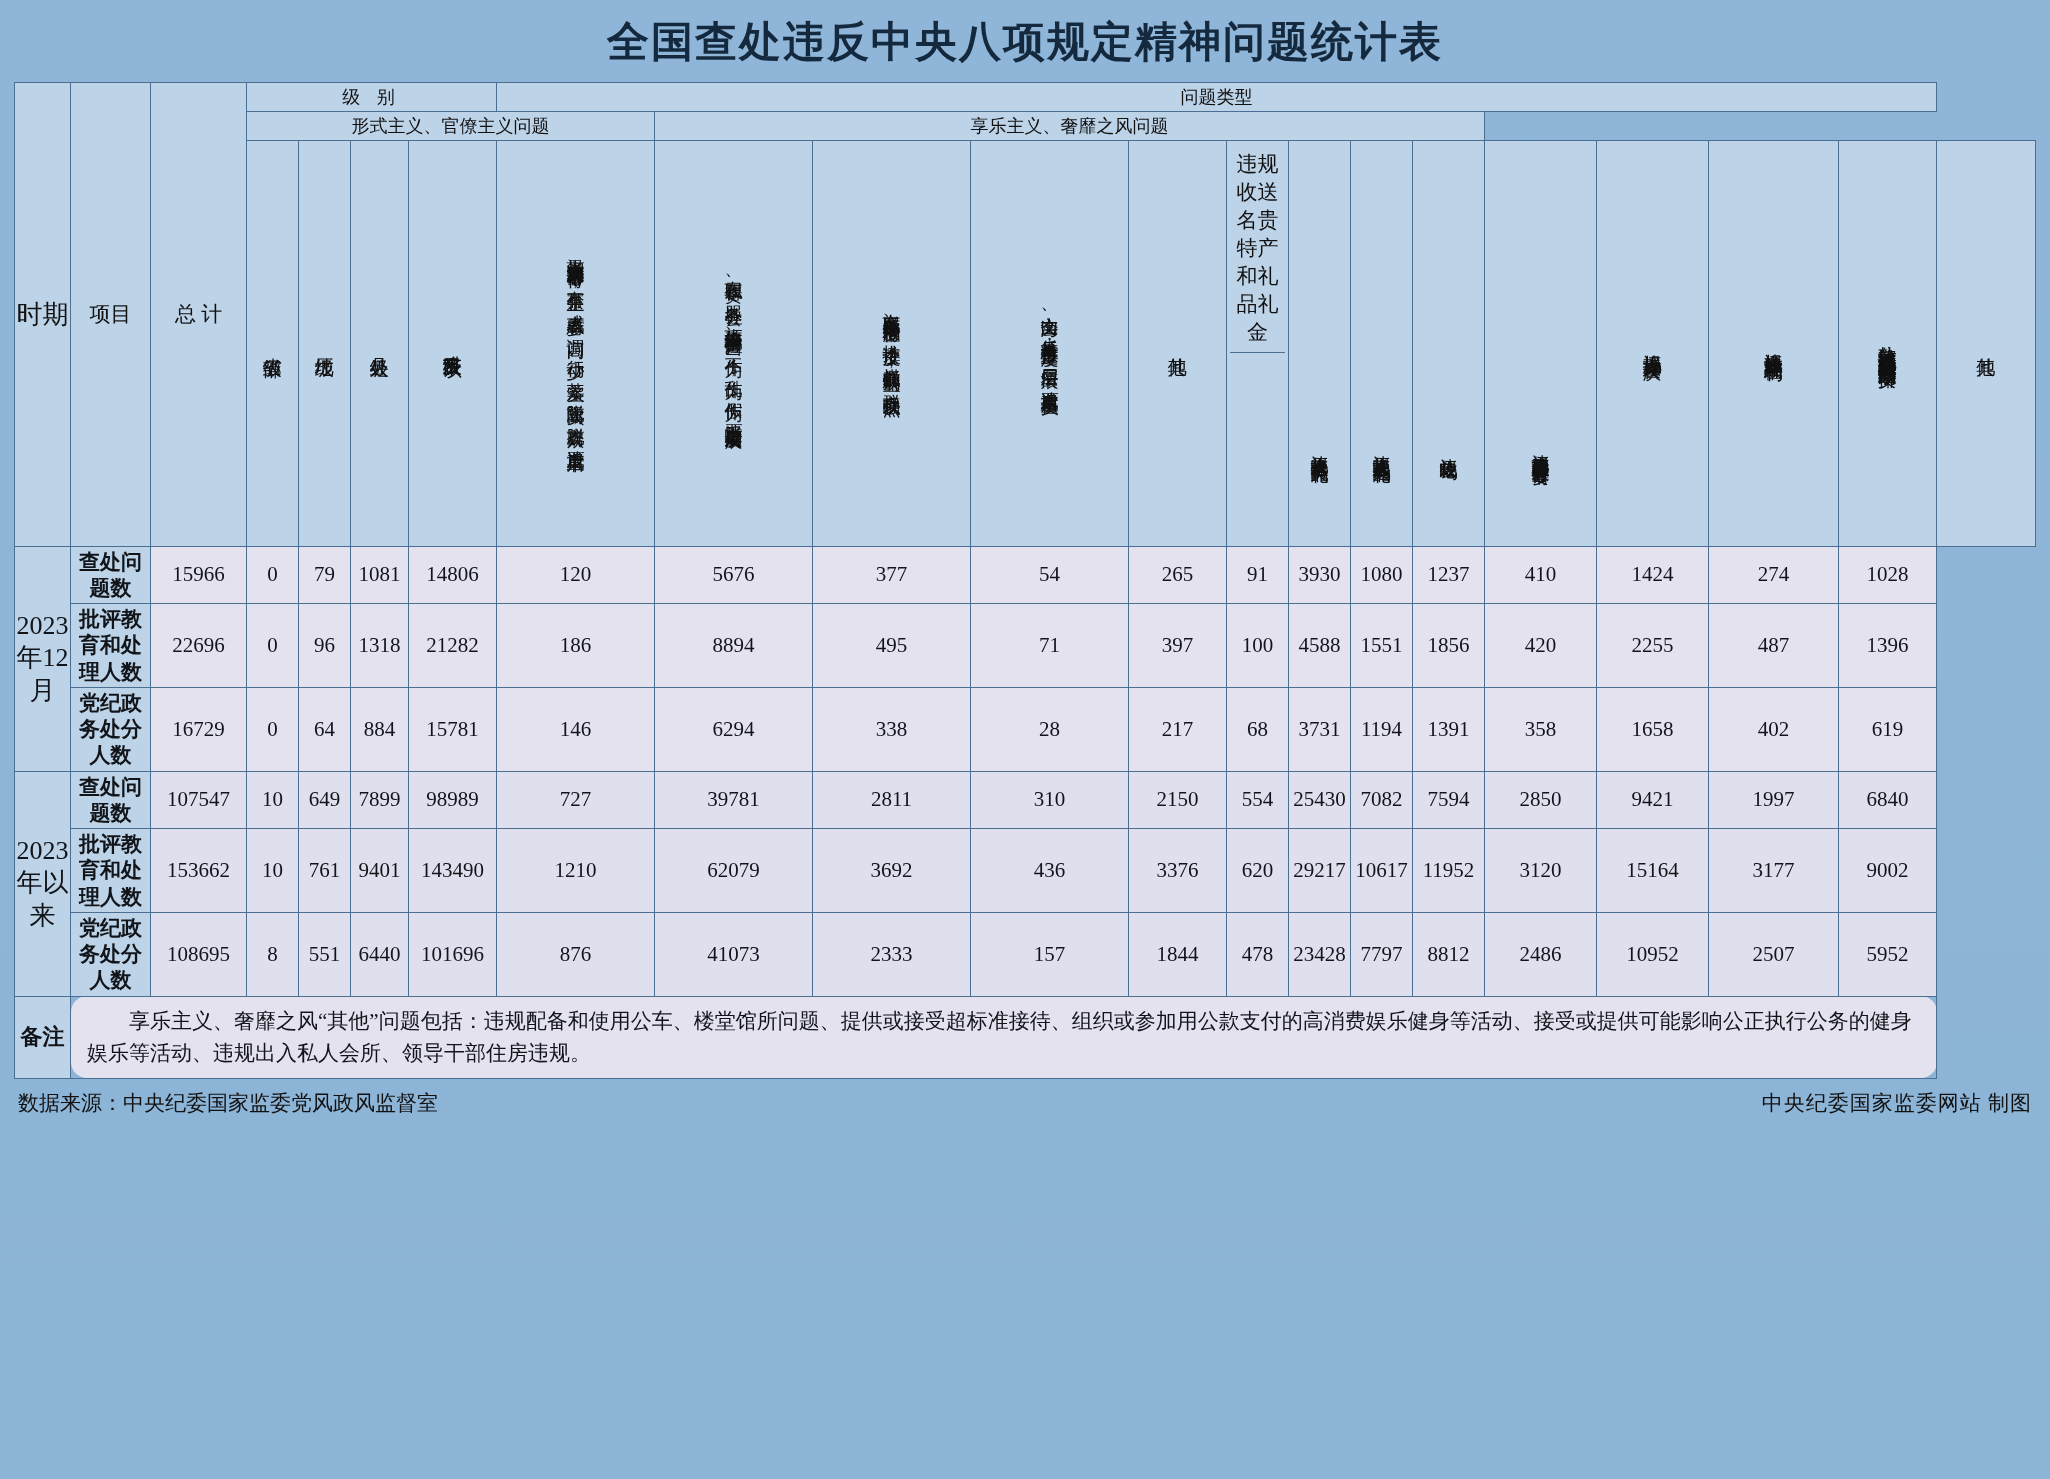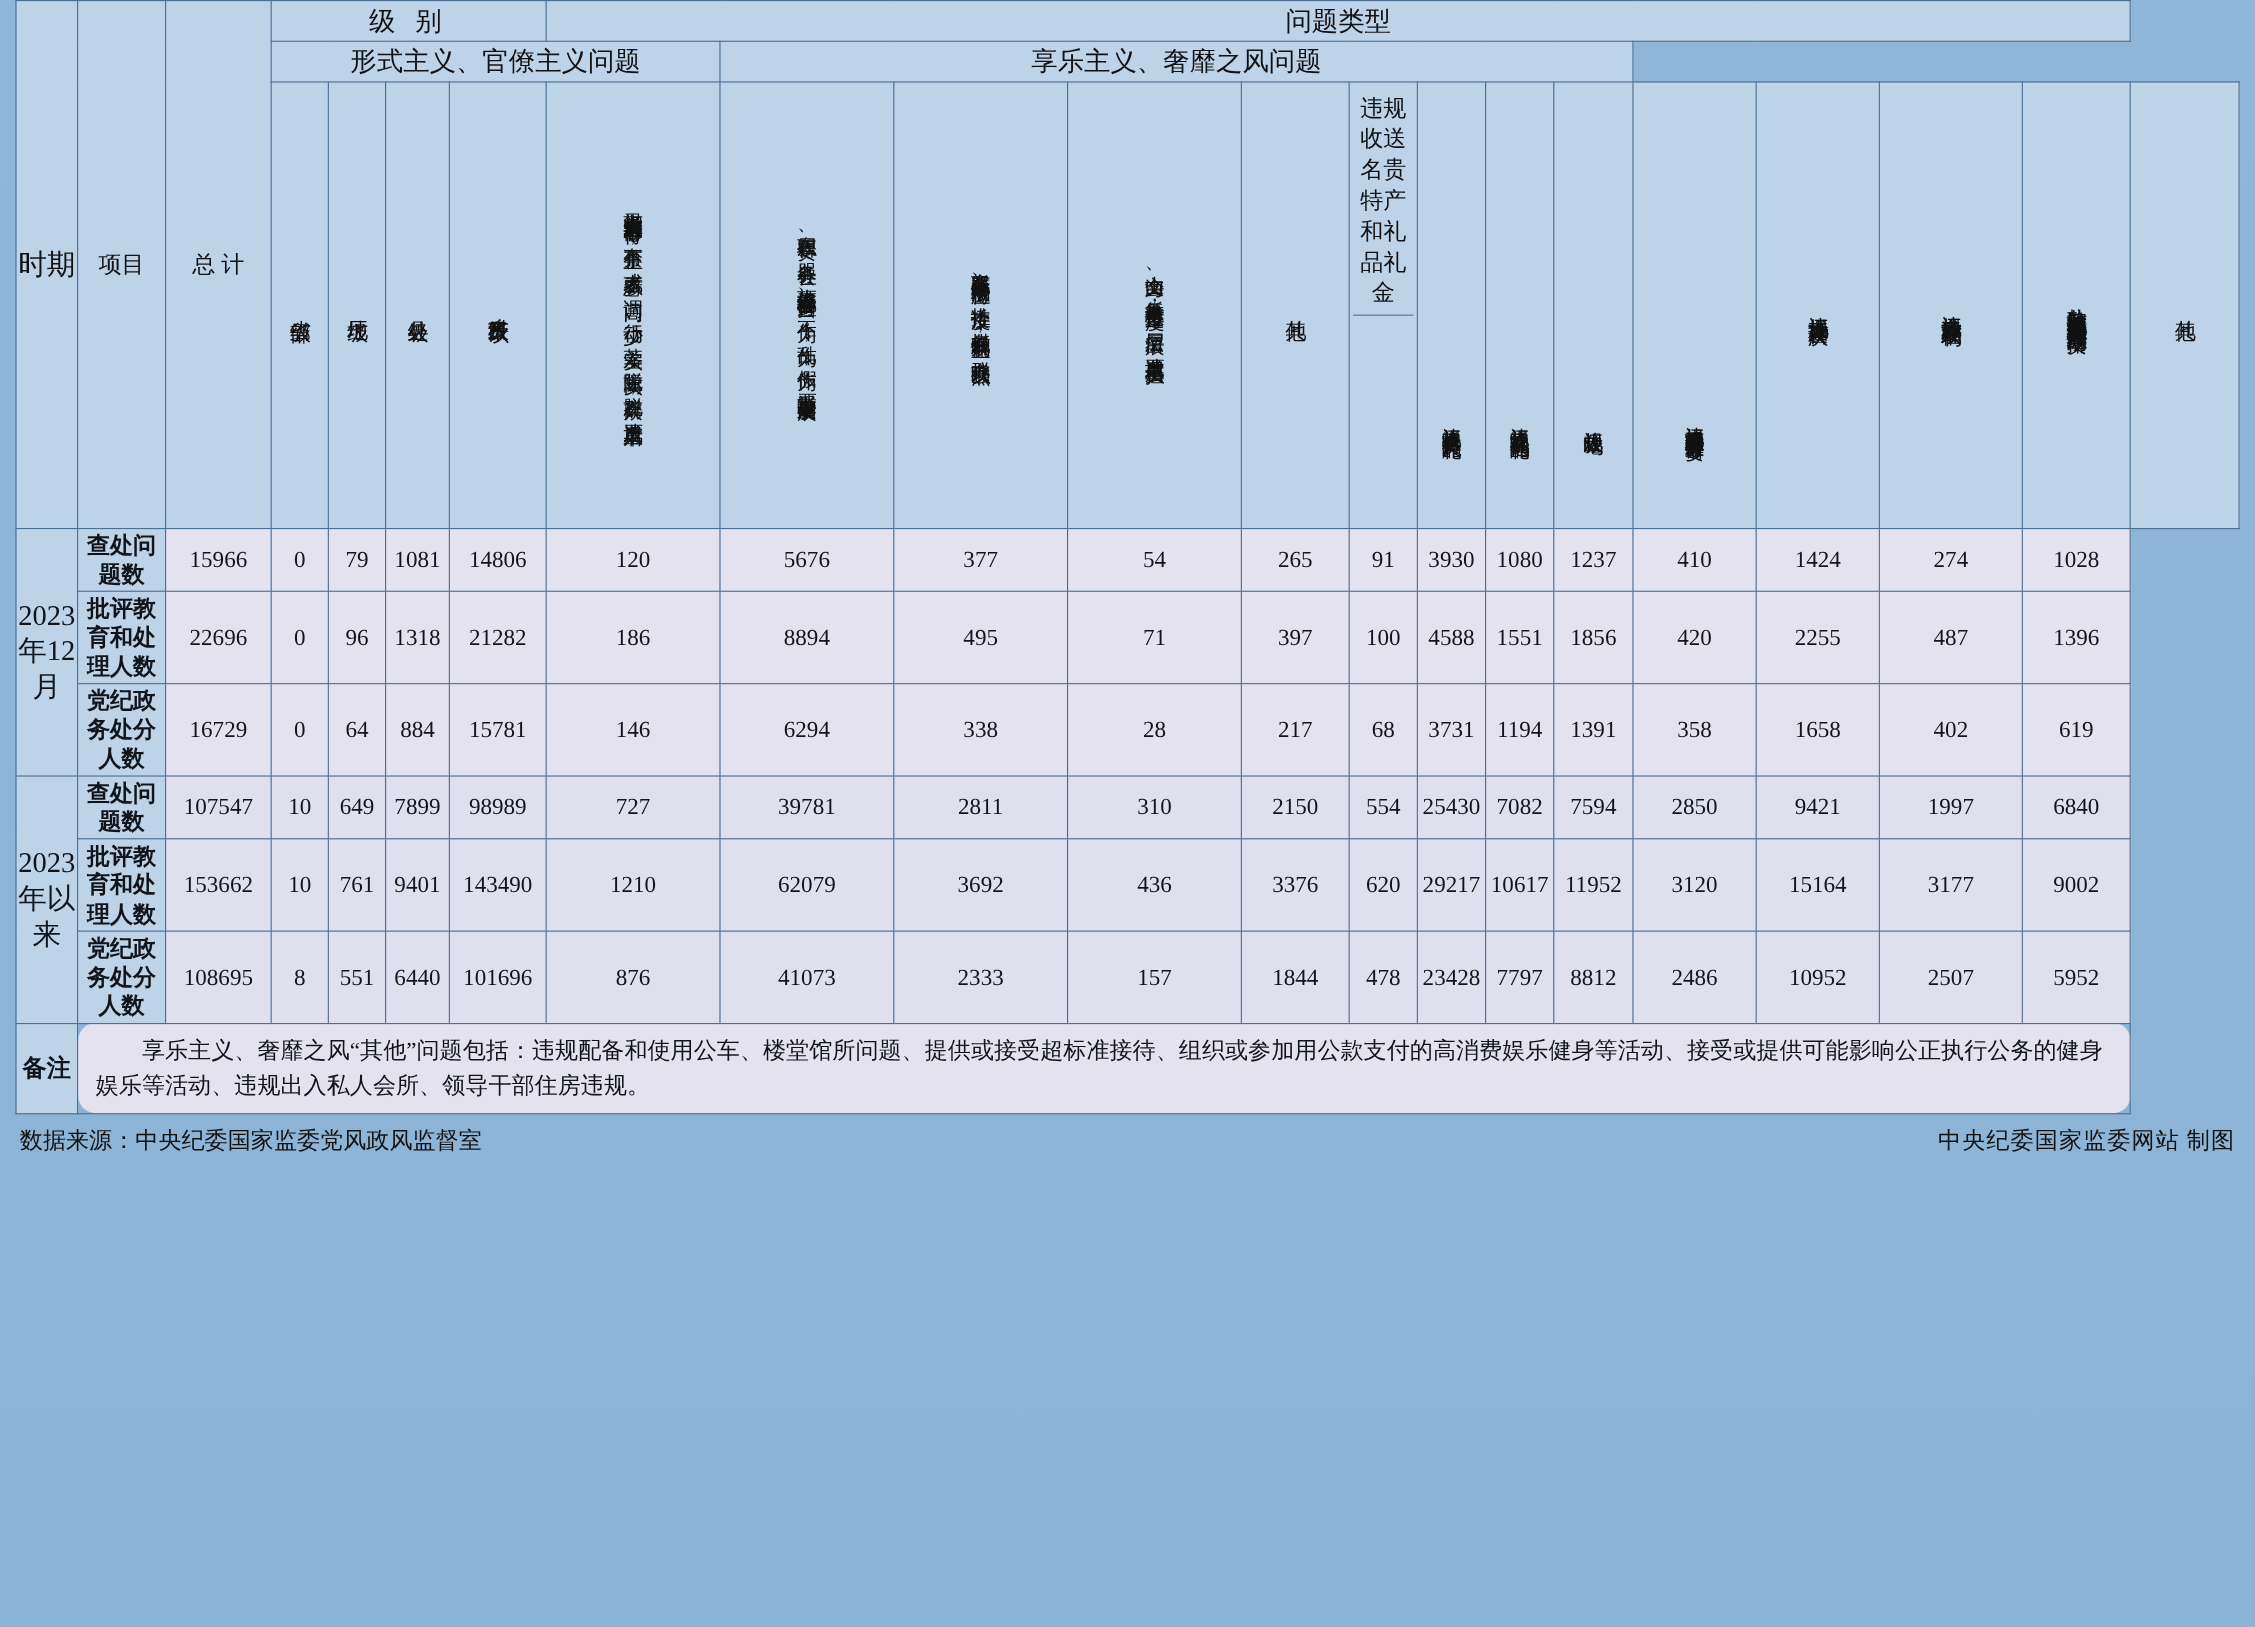--- a/index.html
+++ b/index.html
@@ -84,28 +84,29 @@
     border-radius: 16px;
   }
   .footer {
     display:flex; justify-content:space-between; align-items:center;
     padding: 10px 18px 0 18px;
     font-size: 21px;
     color:#111;
     gap:16px;
   }
   .footer .right { letter-spacing:1px; }
-  .hdr-cat { font-size: 24px; }
+  .hdr-cat { font-size: 18px; }
   .sp { letter-spacing: 6px; }
 </style>
 </head>
 <body>
 
 <div class="page">
 
+  <div class="title">全国查处违反中央八项规定精神问题统计表</div>
 
   <div class="tablewrap">
   <table>
     <colgroup>
       <col style="width:56px">
       <col style="width:80px">
       <col style="width:96px">
       <col style="width:52px">
       <col style="width:52px">
       <col style="width:58px">

